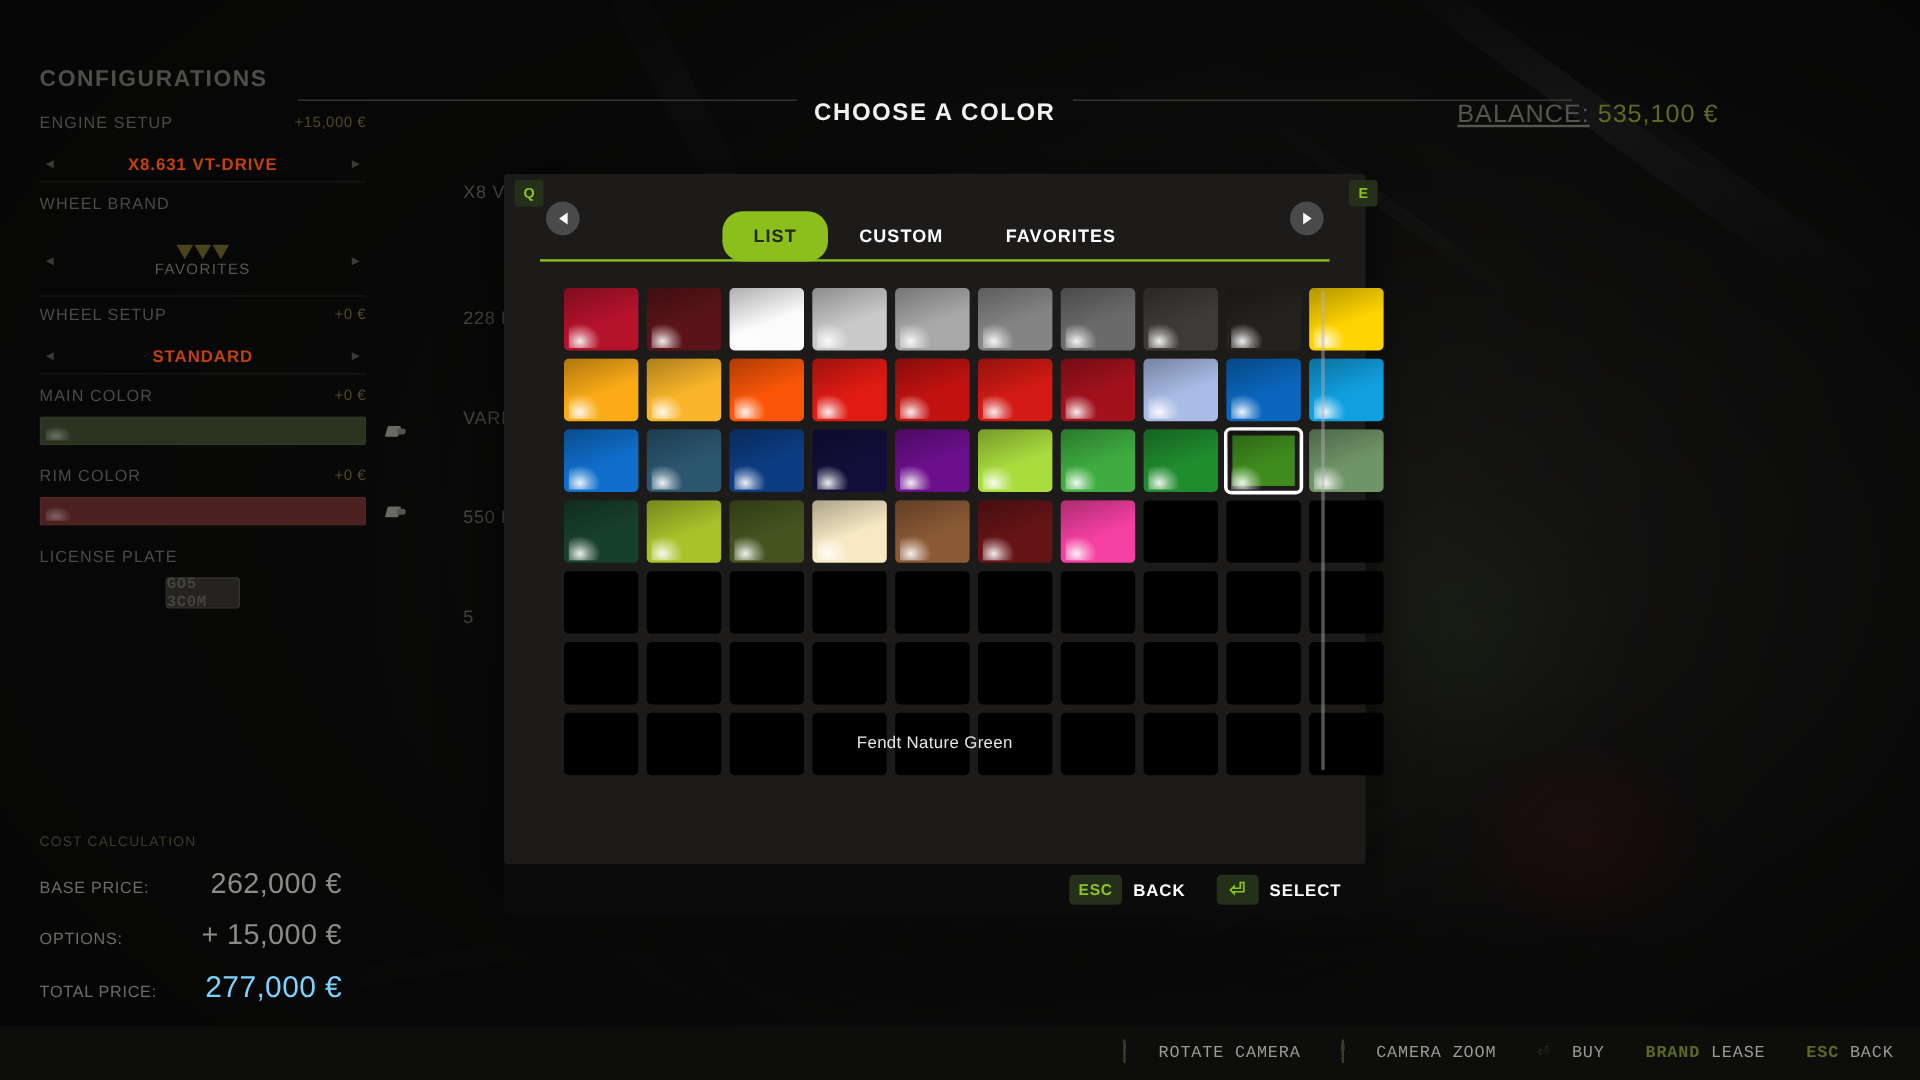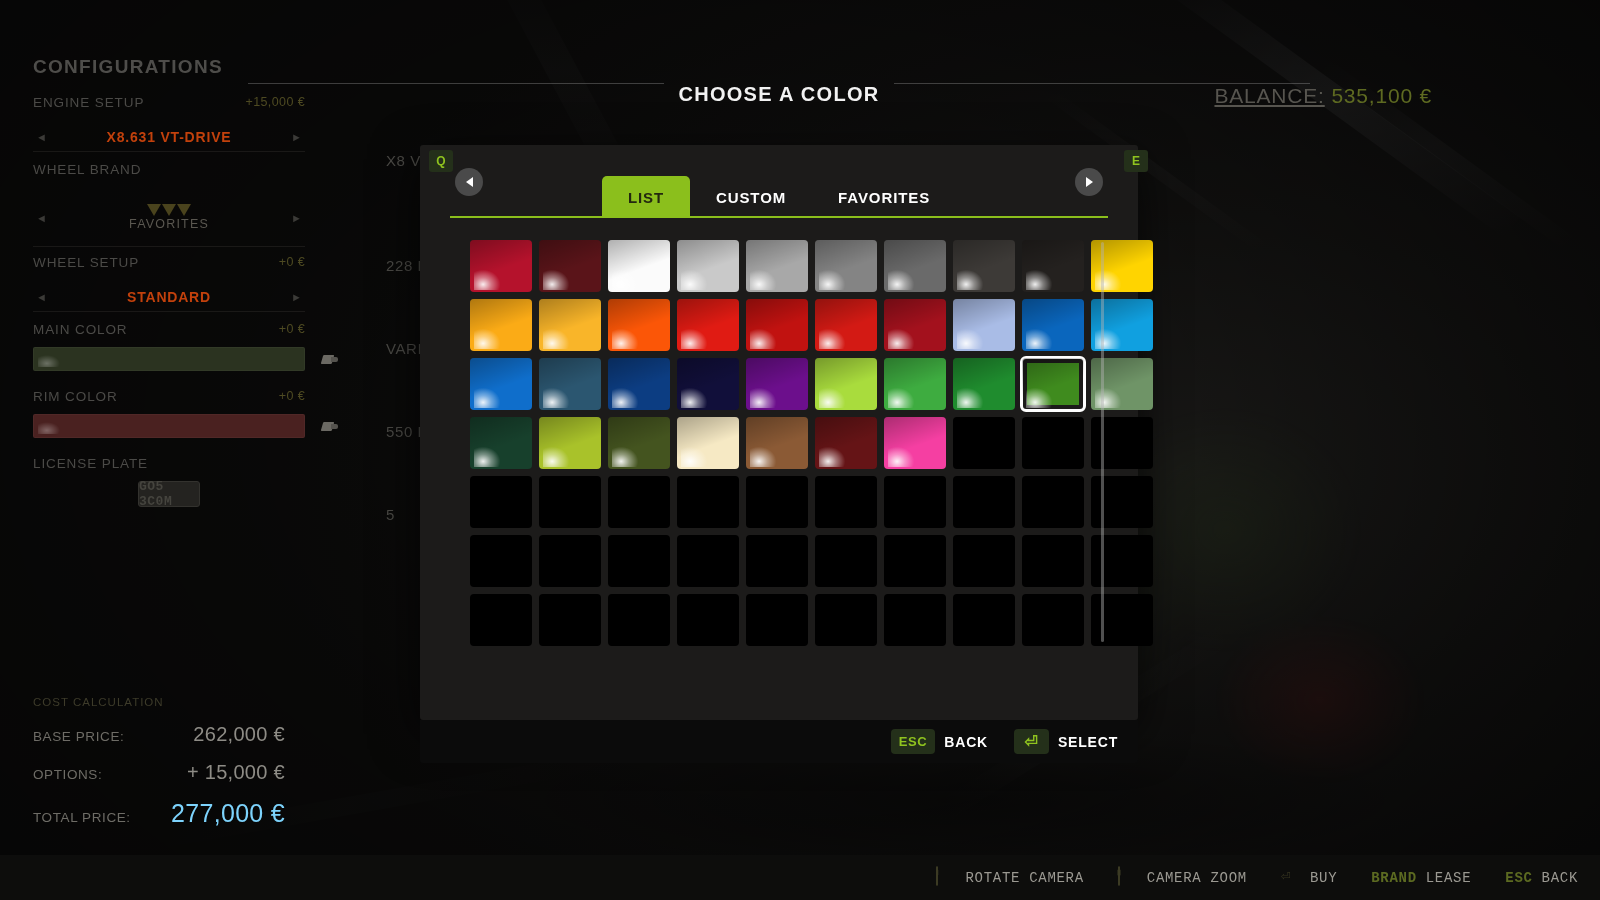--- a/index.html
+++ b/index.html
@@ -119,21 +119,21 @@
     background: #242320; border: 1px solid #33322e;
     display:flex; align-items:center; justify-content:center;
   }
   .plate span { font-size: 13px; letter-spacing: .5px; color: #45443e;
     font-family: "Liberation Mono", monospace; font-weight: bold; }
 
   .cost-wrap { position: absolute; left: 33px; top: 696px; width: 252px; }
   .cost-title { font-size: 11.5px; letter-spacing: 1px; color: #3d3b2a; }
   .cost-line { display:flex; justify-content: space-between; align-items: baseline; margin-top: 15px; }
   .cost-k { font-size: 13.5px; letter-spacing: .6px; color: #6e6c66; }
-  .cost-v { font-size: 20px; color: #8e8c86; letter-spacing: .3px; }
+  .cost-v { font-size: 24px; color: #8e8c86; letter-spacing: .3px; }
   .cost-line.total .cost-k { font-size: 13.5px; }
   .cost-line.total .cost-v { font-size: 25px; color: #7dd3fc; }
 
   
   .balance { position: absolute; right: 168px; top: 84px; font-size: 21px; letter-spacing: .8px; }
   .balance .lbl { color: #57554f; text-decoration: underline; }
   .balance .amt { color: #5e6a21; }
 
   
   .bgstats { position: absolute; left: 386px; top: 140px; width: 260px; }
@@ -182,21 +182,21 @@
   .nav-circ.l i { border-right: 7px solid #fff; }
   .nav-circ.r i { border-left: 7px solid #fff; }
 
   .tabs { position:absolute; left: 0; right: 0; top: 0; height: 73px;
     display:flex; align-items: flex-end; justify-content: center; gap: 0; }
   .tab {
     padding: 0 26px; height: 42px; display:flex; align-items:center; justify-content:center;
     font-size: 15px; font-weight: bold; letter-spacing: .9px; color: #ffffff;
     border-radius: 5px 5px 0 0;
   }
-  .tab.active { background: #8bbf1c; color: #23280f; }
+  .tab.active { background: #8bbf1c; color: #23280f; border-radius: 17px; }
   .tab-underline { position:absolute; left: 30px; right: 30px; bottom: 0; height: 2px; background: #8bbf1c; }
 
   .grid-area { position: relative; height: 430px; padding: 22px 0 0 0; }
   .grid {
     display: grid; grid-template-columns: repeat(10, 62px); gap: 7px;
     margin-left: 50px;
   }
   .sw {
     position: relative; width: 62px; height: 52px; border-radius: 4px; overflow: hidden;
     background: #000;
@@ -583,20 +583,21 @@
           <div class="sw" style="background: rgb(0, 0, 0);"></div>
           <div class="sw" style="background: rgb(0, 0, 0);"></div>
           <div class="sw" style="background: rgb(0, 0, 0);"></div>
           <div class="sw" style="background: rgb(0, 0, 0);"></div>
           <div class="sw" style="background: rgb(0, 0, 0);"></div>
           <div class="sw" style="background: rgb(0, 0, 0);"></div>
         </div>
       <div class="scrollbar">
         <div class="thumb"></div>
       </div>
+      <div class="color-name">Fendt Nature Green</div>
     </div>
 
     <div class="dlg-footer">
       <div class="hint">
         <span class="kb">ESC</span>
         <span class="lbl">BACK</span>
       </div>
       <div class="hint">
         <span class="kb enter">⏎</span>
         <span class="lbl">SELECT</span>

